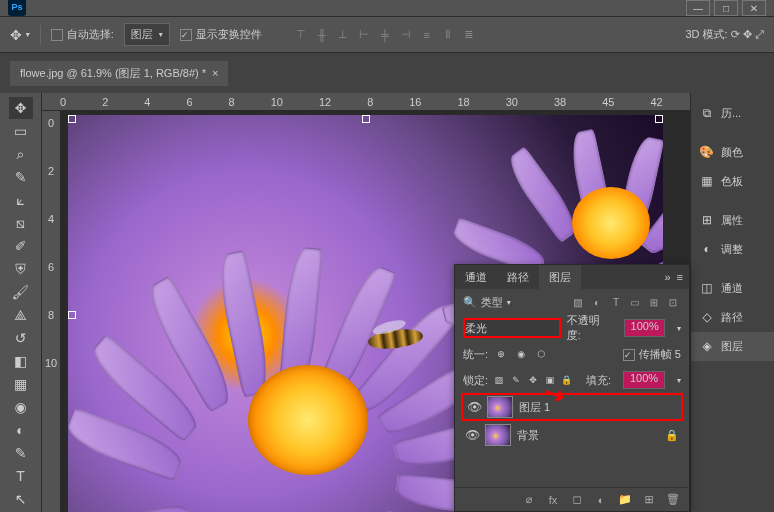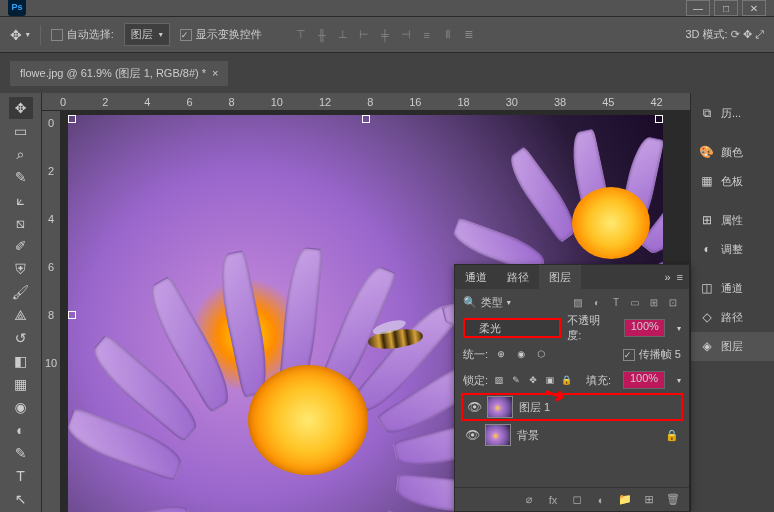--- a/index.html
+++ b/index.html
@@ -42,21 +42,21 @@
 .dock-item.active{background:#535353}
 .layers-panel{position:absolute;right:84px;top:264px;width:236px;height:248px;background:#454545;border:1px solid #2a2a2a;box-shadow:0 2px 8px rgba(0,0,0,.4)}
 .panel-tabs{display:flex;align-items:center;height:24px;background:#3a3a3a}
 .panel-tab{padding:5px 10px;cursor:pointer}
 .panel-tab.active{background:#454545}
 .panel-menu{margin-left:auto;padding:0 6px;display:flex;gap:6px;align-items:center}
 .panel-row{display:flex;align-items:center;padding:4px 8px;gap:6px;height:26px}
 .search-type{display:flex;align-items:center;gap:4px}
 .filter-icons{display:flex;gap:3px;margin-left:auto}
 .filter-icon{width:16px;height:16px;display:flex;align-items:center;justify-content:center;font-size:10px;color:#aaa;cursor:pointer}
-.blend-dd{width:100px;height:20px;background:#3a3a3a;border:1px solid #666;padding:0 14px;display:flex;align-items:center}
+.blend-dd{width:100px;height:20px;background:#3a3a3a;border:1px solid #666;padding:0 0;display:flex;align-items:center}
 .red-box{border:2px solid #ff0000 !important}
 .opacity-ctrl{display:flex;align-items:center;gap:12px;margin-left:auto}
 .pct-input{width:42px;height:18px;background:#be185d;border:1px solid #666;text-align:center}
 .lock-row{display:flex;align-items:center;gap:4px;padding:4px 8px;font-size:10px}
 .lock-icons{display:flex;gap:3px}
 .lock-icon{width:14px;height:14px;display:flex;align-items:center;justify-content:center;font-size:9px}
 .layer-list{padding:0 6px}
 .layer-item{display:flex;align-items:center;height:28px;gap:6px;padding:0 4px}
 .layer-item.red-box{border:2px solid #ff0000}
 .eye{width:14px;font-size:12px;cursor:pointer}

